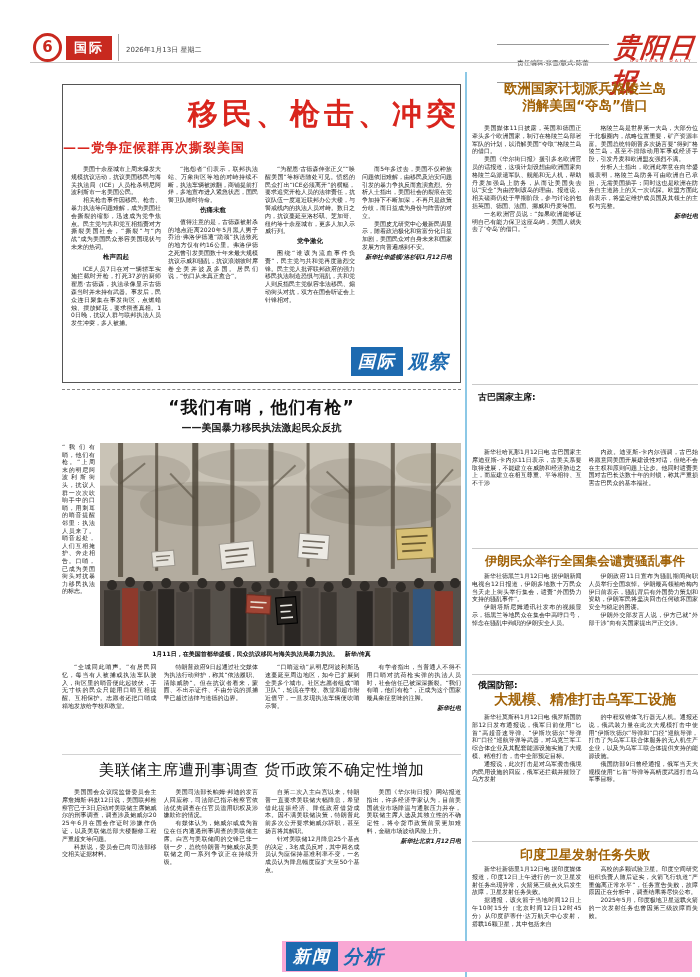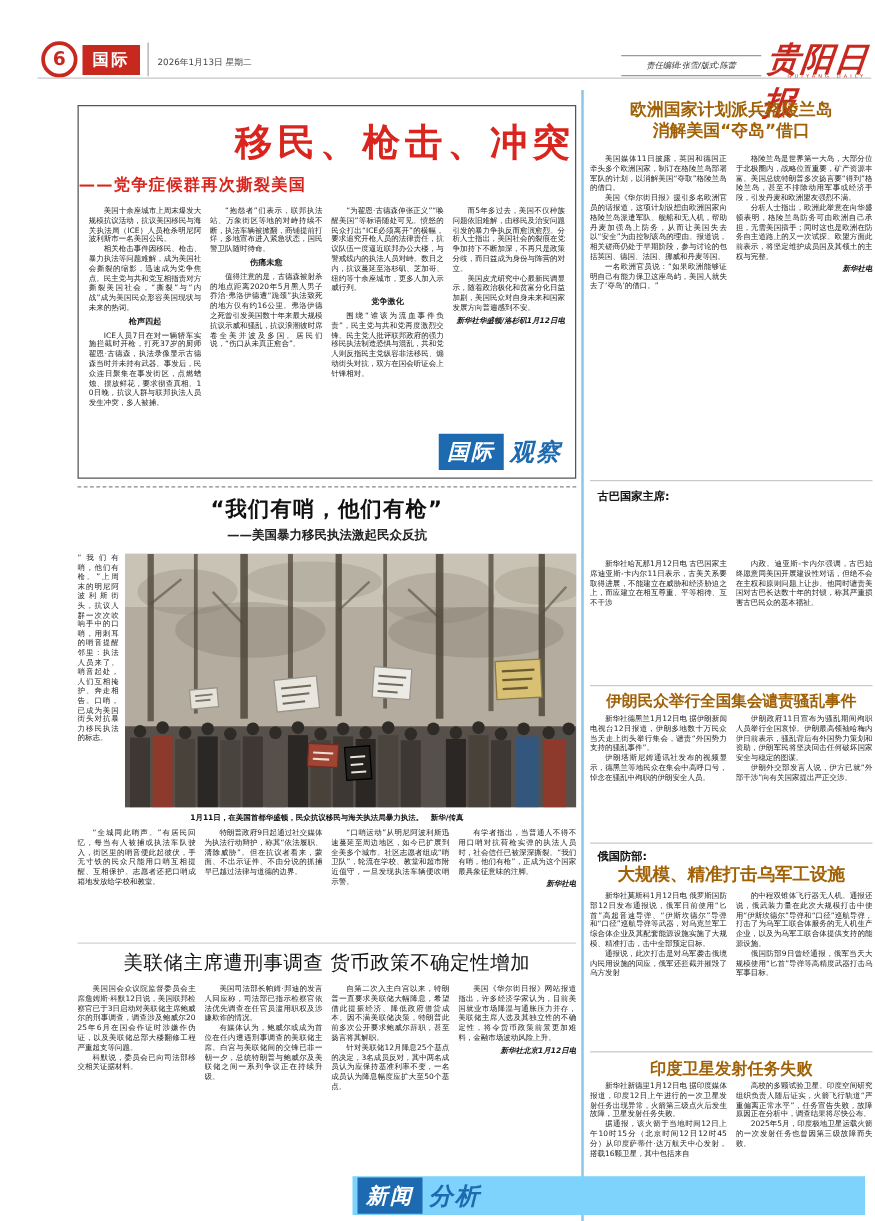--- a/index.html
+++ b/index.html
@@ -5,21 +5,21 @@
   html,body{margin:0;padding:0;}
   body{width:700px;height:977px;background:#f7f6f4;font-family:"DejaVu Sans",sans-serif;}
   #page{position:relative;width:700px;height:977px;background:#ffffff;overflow:hidden;color:#1c1c1c;}
 
   
   .hdr-rule{position:absolute;left:30px;top:62px;width:667px;height:1px;background:#c6c6c6;}
   .pagenum{position:absolute;left:33px;top:33px;width:23px;height:23px;border:3px solid #c8291f;border-radius:50%;color:#c8291f;font-weight:bold;font-size:15px;line-height:23px;text-align:center;}
   .section-box{position:absolute;left:66px;top:36px;background:#c8291f;color:#fff;font-weight:bold;font-size:13px;padding:3px 8px;letter-spacing:2px;}
   .hdr-div{position:absolute;left:118px;top:34px;width:1px;height:27px;background:#aaa;}
   .hdr-date{position:absolute;left:126px;top:45px;font-size:7px;color:#444;}
-  .editors{position:absolute;left:497px;top:44px;width:112px;font-size:6.5px;color:#333;border-top:1px solid #999;border-bottom:1px solid #999;padding:3px 0;text-align:center;font-style:italic;}
+  .editors{position:absolute;left:497px;top:44px;width:112px;font-size:6.5px;color:#333;border-top:1px solid #999;border-bottom:1px solid #999;padding:14px 0;text-align:center;}
   .masthead{position:absolute;left:612px;top:30px;color:#c8291f;font-family:"Liberation Serif","DejaVu Serif",serif;font-weight:bold;font-style:italic;font-size:26px;letter-spacing:1px;transform:skewX(-6deg);}
   .masthead-sub{position:absolute;left:630px;top:58px;color:#c8291f;font-size:4px;letter-spacing:2.5px;}
 
   
   .vdiv{position:absolute;left:465px;top:72px;width:2px;height:905px;background:#8cc8e6;}
 
   
   .col{flex:1;font-size:6px;line-height:7.8px;text-align:justify;word-break:break-all;overflow:hidden;color:#1b1b1b;}
   .pp{text-indent:2em;margin:0;}
   .ch{font-weight:bold;text-align:center;margin:3px 0;font-size:6.5px;text-indent:0;}
@@ -27,21 +27,21 @@
 
   
   .lead{position:absolute;left:62px;top:84px;width:399px;height:299px;border:1px solid #555;box-sizing:border-box;}
   .lead-h1{margin-top:9px;text-align:right;color:#d9251d;font-size:30px;font-weight:900;letter-spacing:4px;}
   .lead-h2{color:#d9251d;font-size:13px;font-weight:bold;margin-top:4px;letter-spacing:1px;}
   .lead-cols{display:flex;gap:7px;padding:8px 8px 0 8px;}
   .lead-cols .col{height:196px;}
   .badge{position:absolute;right:8px;bottom:5px;display:flex;align-items:center;gap:5px;background:#fff;padding:1px 2px;}
   .badge-box{background:#1d6ab0;color:#fff;font-weight:900;font-style:italic;font-size:17px;padding:3px 7px;letter-spacing:2px;}
   .badge-word{color:#1d6ab0;font-weight:900;font-style:italic;font-size:19px;letter-spacing:2px;}
-  .badge2{position:absolute;left:282px;top:941px;display:flex;align-items:center;gap:5px;background:#7dd3fc;padding:2px 4px;}
+  .badge2{position:absolute;left:282px;top:941px;display:flex;align-items:center;gap:5px;background:#f9a8d4;padding:2px 4px;}
 
   
   .mid-dash{position:absolute;left:62px;top:389px;width:399px;border-top:1px dashed #888;}
   .mid-h1{position:absolute;left:62px;top:396px;width:399px;text-align:center;font-size:17px;font-weight:900;letter-spacing:1px;color:#111;}
   .mid-h2{position:absolute;left:62px;top:421px;width:399px;text-align:center;font-size:10px;font-weight:bold;color:#222;}
   .mid-row{position:absolute;left:62px;top:443px;width:399px;display:flex;gap:5px;}
   .mid-side{width:33px;height:203px;font-size:6px;line-height:7.6px;text-align:justify;word-break:break-all;overflow:hidden;}
   .photo{flex:1;height:203px;overflow:hidden;background:#b3ac9f;}
   .caption{position:absolute;left:62px;top:650px;width:399px;font-size:6px;font-weight:bold;text-align:center;color:#111;}
   .mid-cols{position:absolute;left:62px;top:663px;width:399px;display:flex;gap:7px;}

